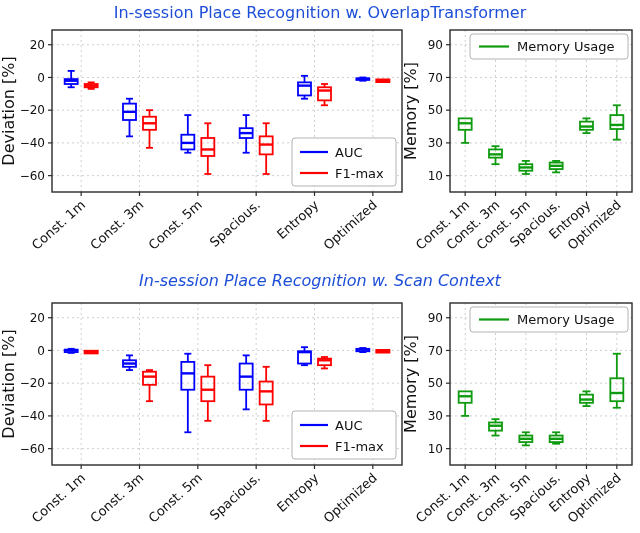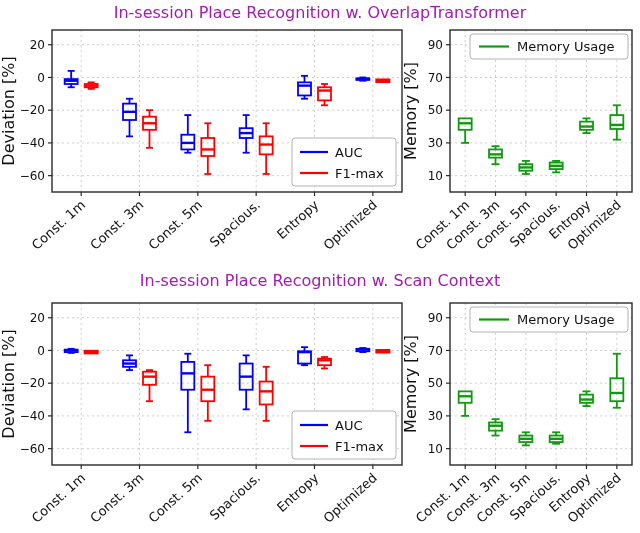--- a/index.html
+++ b/index.html
@@ -10,25 +10,25 @@
     background: #ffffff;
     font-family: "DejaVu Sans", "Liberation Sans", sans-serif;
     overflow: hidden;
   }
   .row-title {
     position: absolute;
     left: 0;
     width: 640px;
     text-align: center;
     font-size: 16px;
-    color: #a21caf;
+    color: #1d4ed8;
     white-space: nowrap;
   }
   #row-title-0 { top: 3px; }
-  #row-title-1 { top: 271px; }
+  #row-title-1 { top: 271px; font-style: italic; }
   svg text { font-family: "DejaVu Sans", "Liberation Sans", sans-serif; }
 </style>
 </head>
 <body>
 
 <div class="figure">
   <div class="row-title" id="row-title-0">In-session Place Recognition w. OverlapTransformer</div>
   <div class="row-title" id="row-title-1">In-session Place Recognition w. Scan Context</div>
   <svg id="chart" width="640" height="533">
       <g>

